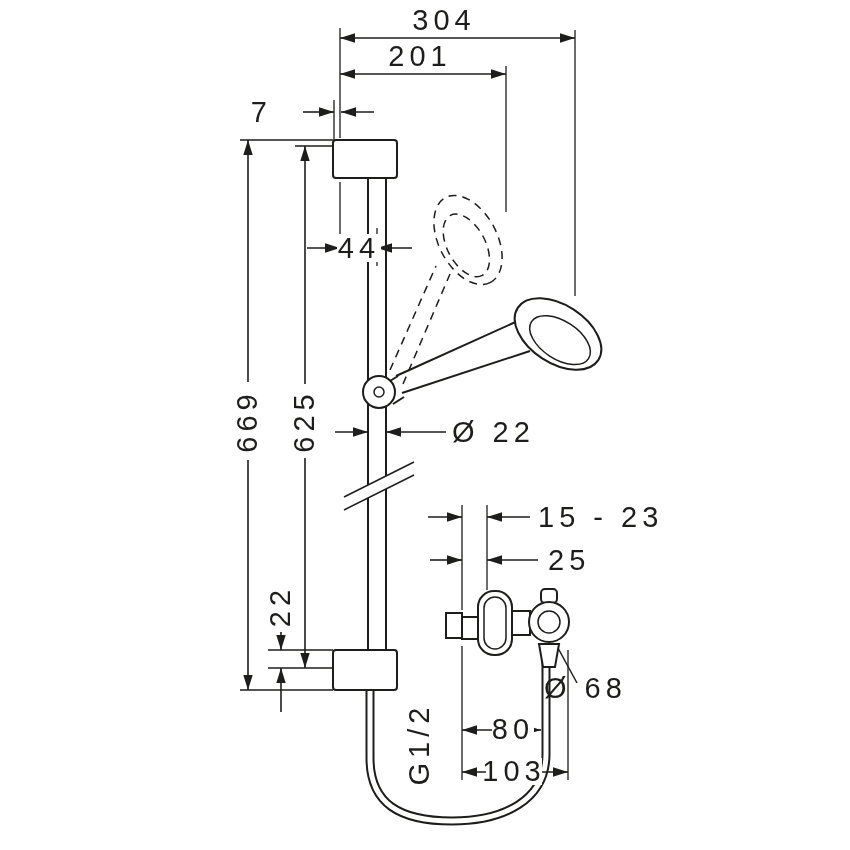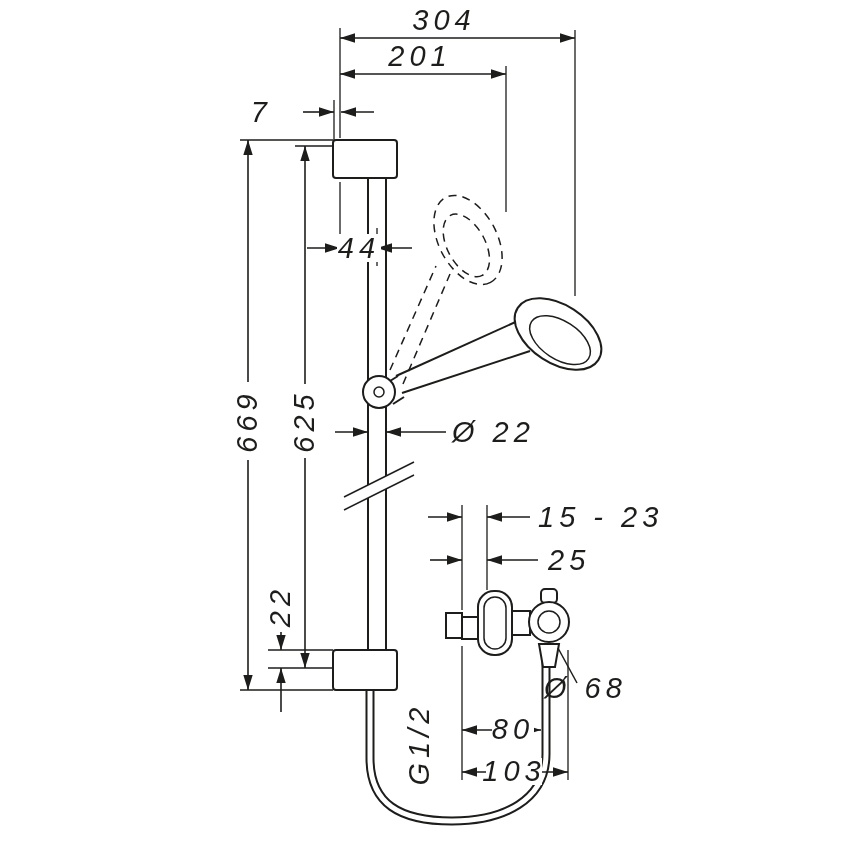--- a/index.html
+++ b/index.html
@@ -1,16 +1,16 @@
 <!DOCTYPE html>
 <html><head>
 <meta charset="utf-8">
 <style>
   html,body{margin:0;padding:0;background:#ffffff;}
-  .page{width:850px;height:850px;background:#ffffff;position:relative;overflow:hidden;font-style:italic;}
+  .page{width:850px;height:850px;background:#ffffff;position:relative;overflow:hidden;}
   svg{display:block;}
   text{font-family:"Liberation Sans", sans-serif;font-size:29px;letter-spacing:5px;fill:#1d1d1b;}
   .ext{stroke:#1d1d1b;stroke-width:1.3;fill:none;}
   .dim{stroke:#1d1d1b;stroke-width:1.6;fill:none;}
   .out{stroke:#1d1d1b;stroke-width:2;fill:none;}
   .outw{stroke:#1d1d1b;stroke-width:2;fill:#ffffff;}
   .thin{stroke:#1d1d1b;stroke-width:1.5;fill:none;}
   .dash{stroke-dasharray:8 6;}
   .halo{fill:#ffffff;stroke:none;}
 </style>

